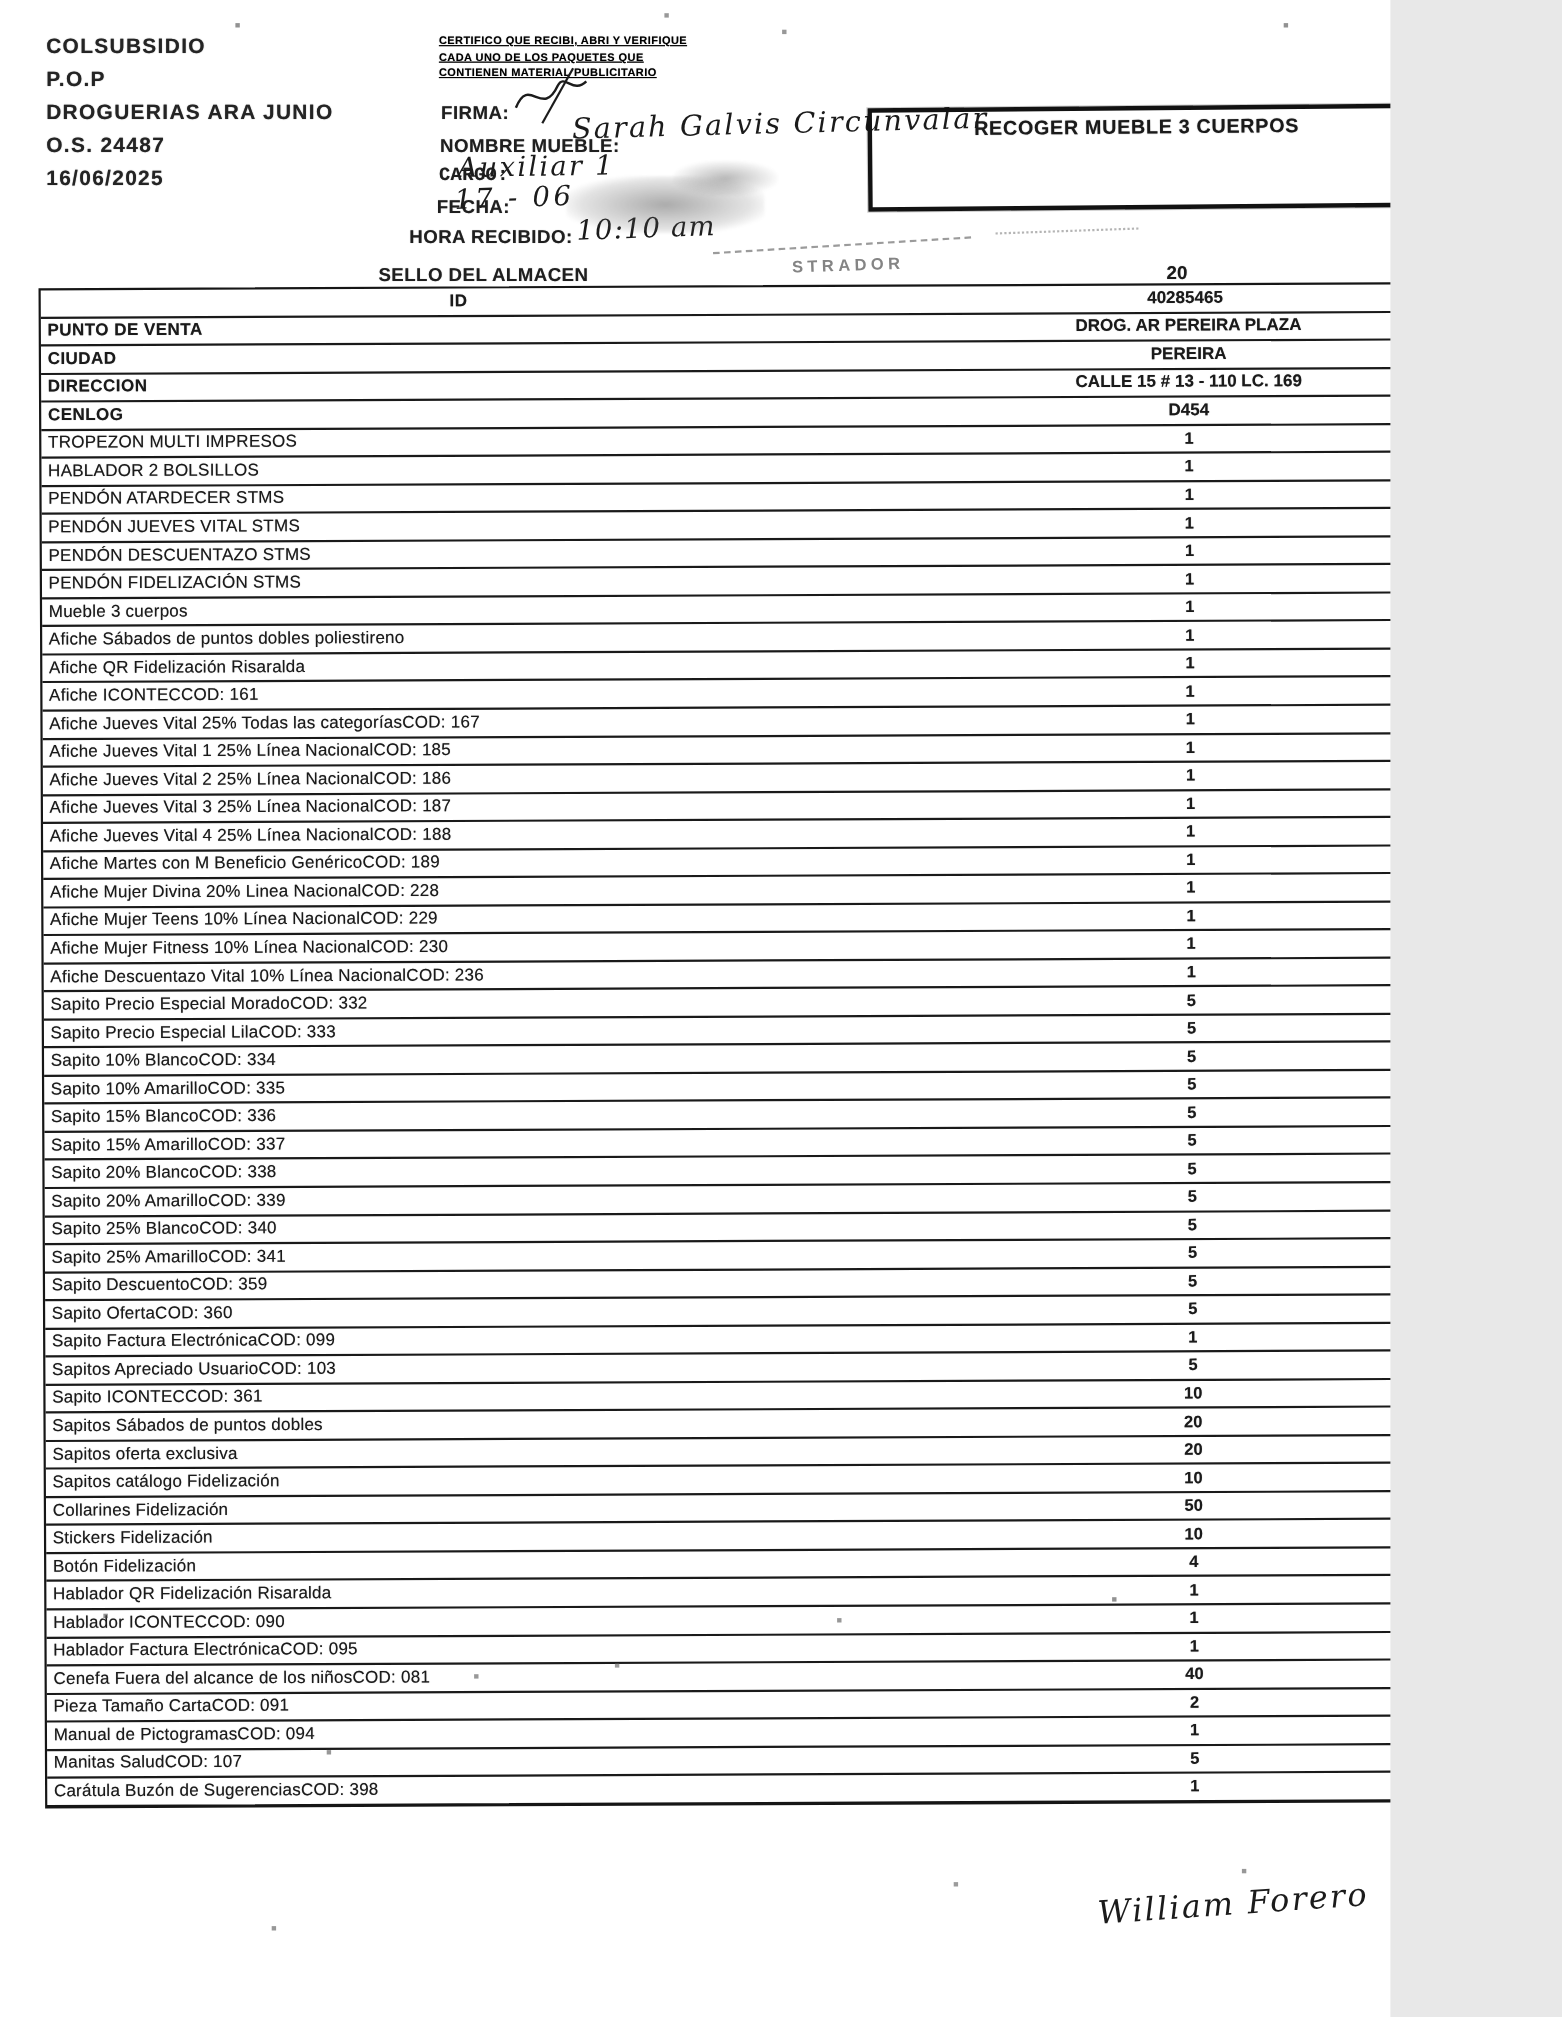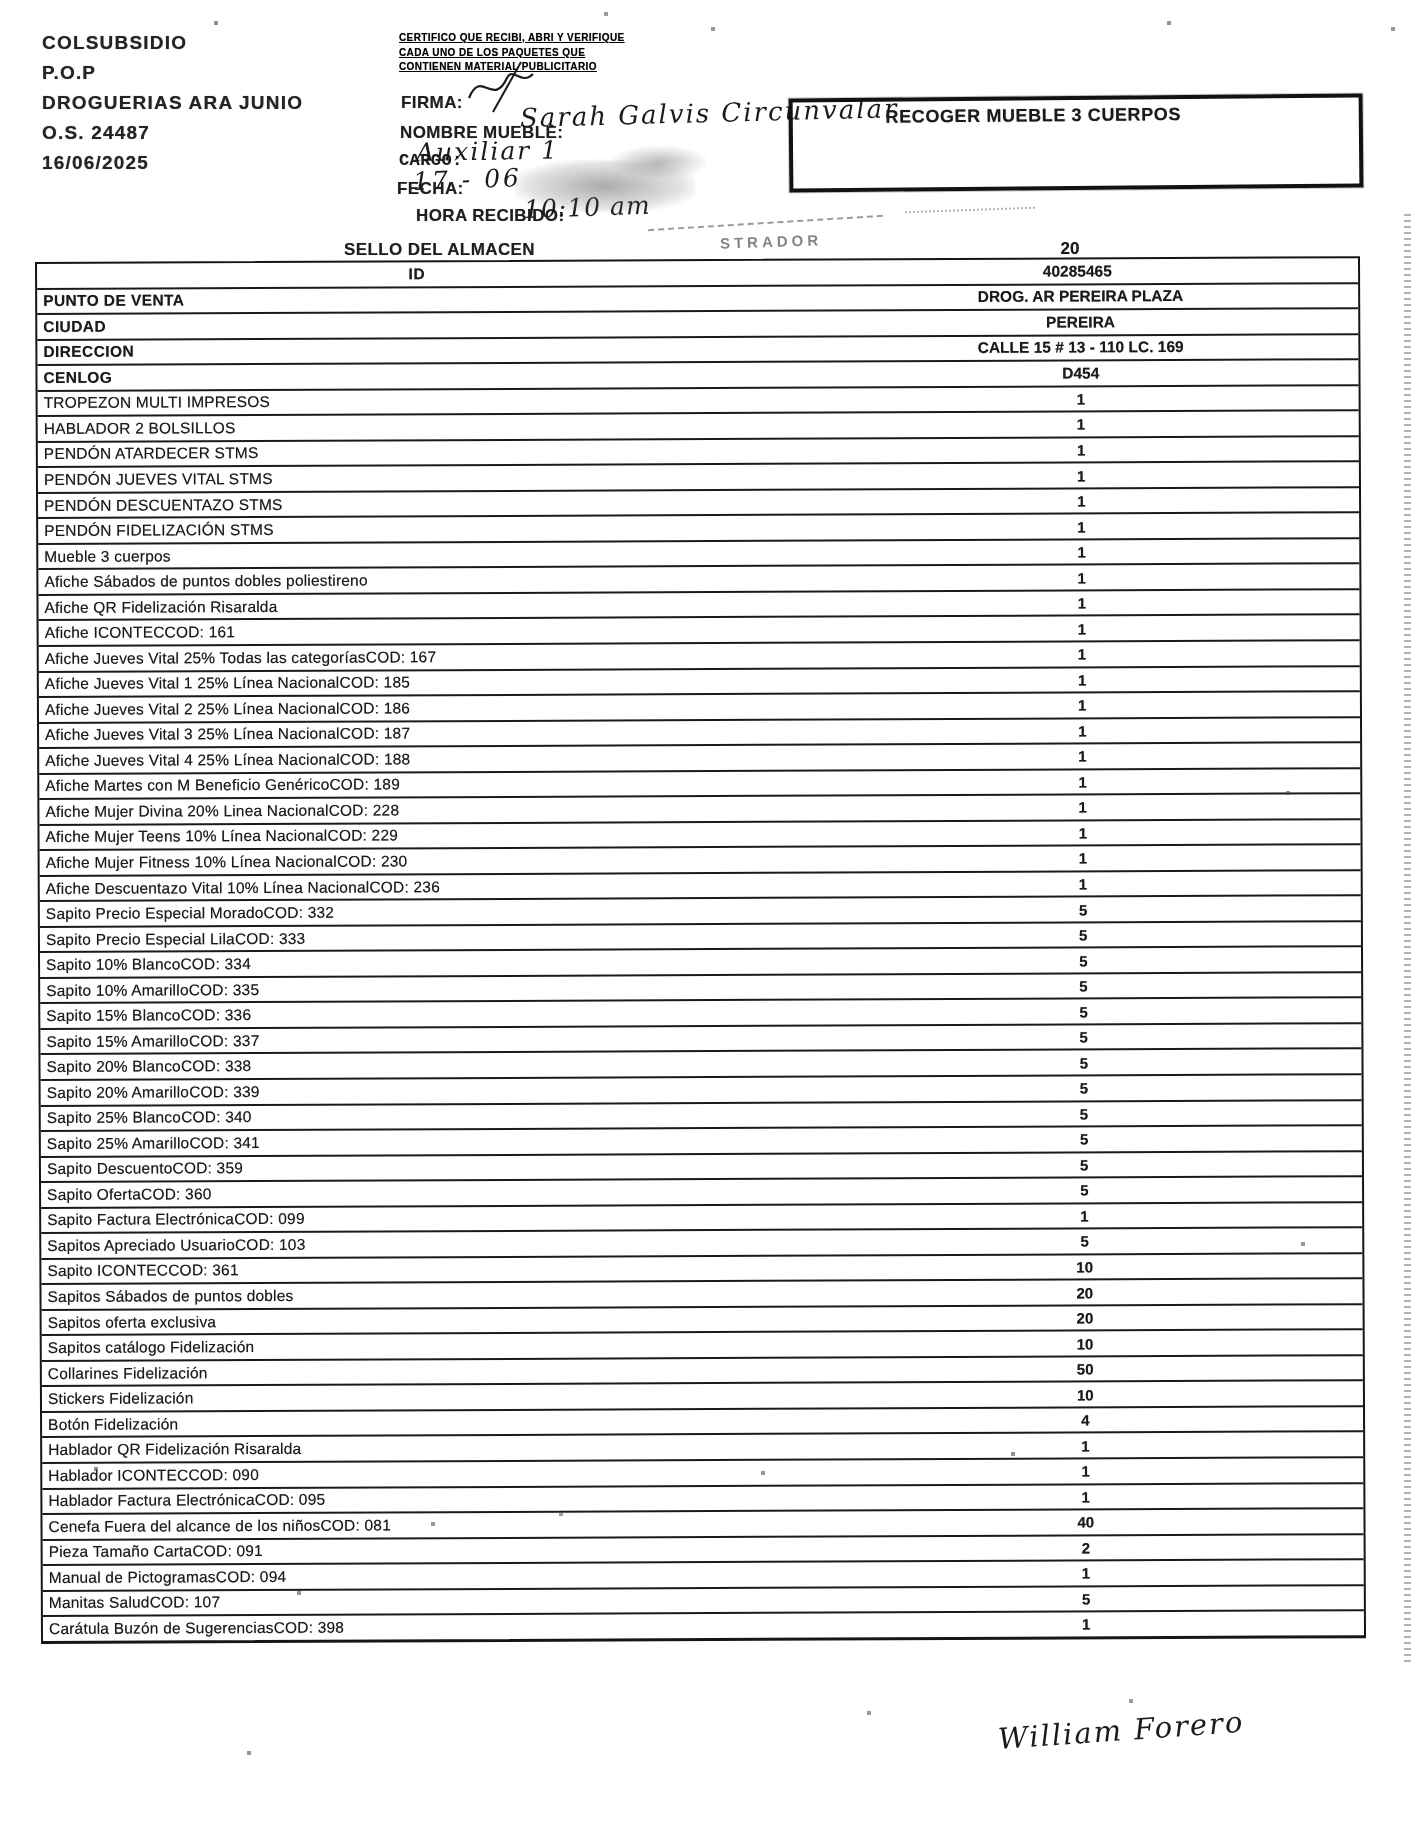--- a/index.html
+++ b/index.html
@@ -1,34 +1,34 @@
 <!DOCTYPE html>
 <html><head>
 <meta charset="utf-8">
 <style>
   html,body{margin:0;padding:0;background:#e8e8e8;}
-  .page{position:relative;width:1420px;height:1834px;background:#ffffff;overflow:hidden;
+  .page{position:relative;width:1264px;height:1834px;background:#ffffff;overflow:hidden;
         font-family:"Liberation Sans",sans-serif;color:#1a1a1a;}
 
   
   .hl{position:absolute;left:42px;top:28px;font-size:19px;font-weight:600;
       letter-spacing:1.2px;line-height:30px;color:#242424;text-shadow:0 0 1px rgba(0,0,0,.55);}
 
   
   .cert{position:absolute;left:399px;top:31px;font-size:10px;font-weight:600;
         line-height:14.5px;letter-spacing:.4px;color:#000000;text-shadow:0 0 .8px rgba(0,0,0,.5);text-decoration:underline;}
 
   
   .flabel{position:absolute;font-size:17px;font-weight:600;letter-spacing:.4px;
           color:#1f1f1f;text-shadow:0 0 .8px rgba(0,0,0,.45);}
   .fl-firma{left:401px;top:93px;}
   .fl-nombre{left:400px;top:123px;}
   .fl-cargo{left:399px;top:151px;font-family:Liberation Mono, monospace;}
   .fl-fecha{left:397px;top:179px;}
-  .fl-hora{left:416px;top:206px;}
+  .fl-hora{left:372px;top:206px;}
   .fl-sello{left:344px;top:240px;}
 
   
   .hand{position:absolute;font-family:"DejaVu Serif",serif;font-style:italic;
         color:#1b1b1b;transform-origin:left center;white-space:nowrap;}
   .h-nombre{left:520px;top:103px;font-size:26px;letter-spacing:2px;transform:rotate(-1.5deg);}
   .h-cargo{left:416px;top:138px;font-size:25px;letter-spacing:2px;transform:rotate(-1deg);}
   .h-fecha{left:413px;top:167px;font-size:25px;letter-spacing:3px;transform:rotate(-2deg);}
   .h-hora{left:524px;top:195px;font-size:25px;letter-spacing:1px;transform:rotate(-2deg);}
   .h-william{left:998px;top:1722px;font-size:29px;letter-spacing:2px;transform:rotate(-4deg);}

